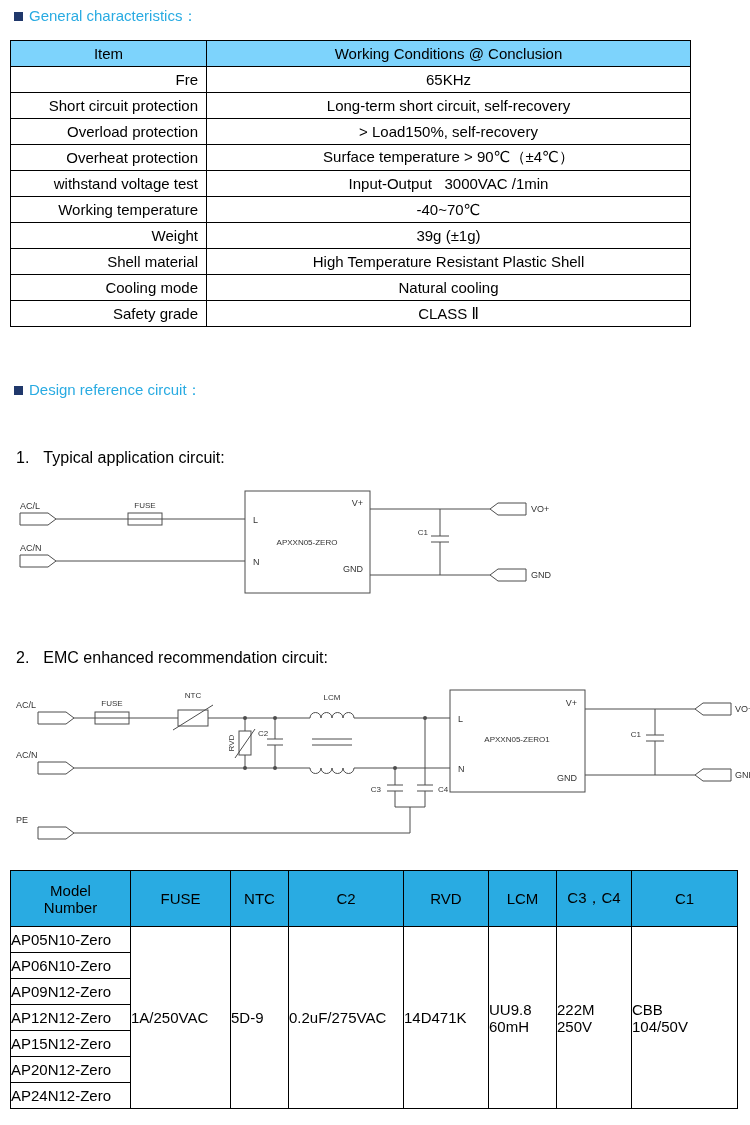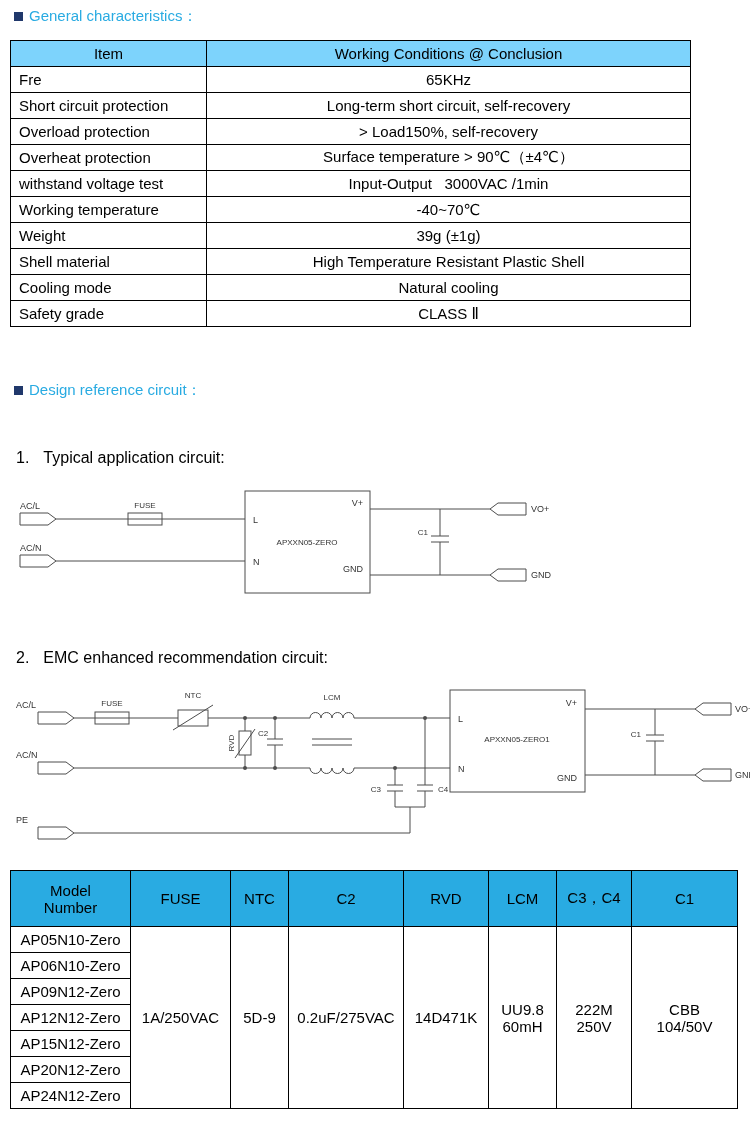--- a/index.html
+++ b/index.html
@@ -18,26 +18,26 @@
     position:absolute; left:16px; display:flex; gap:14px;
     font-size:16px; color:#000;
   }
   
   .char-table {
     position:absolute; top:40px; left:10px; width:681px;
     border-collapse:collapse; font-size:15px;
   }
   .char-table th, .char-table td { border:1px solid #000; height:26px; padding:0 8px; }
   .char-table th { background:#7dd3fc; font-weight:normal; text-align:center; }
-  .char-table td.item { text-align:left; }
+  .char-table td.item { text-align:right; }
   .char-table td.val { text-align:center; white-space:pre-wrap; }
   
   .model-table {
     position:absolute; top:870px; left:10px;
-    border-collapse:collapse; font-size:15px; text-align:center;
+    border-collapse:collapse; font-size:15px; 
   }
   .model-table th, .model-table td { border:1px solid #000; }
   .model-table th { background:#29abe2; font-weight:normal; height:56px; white-space:pre-line; }
   .model-table td { height:26px; }
   .model-table td.pre { white-space:pre-line; vertical-align:middle; }
   
   .circuit { position:absolute; left:10px; }
   .circuit svg { overflow:visible; display:block; }
   .circuit line, .circuit path { stroke:#4d4d4d; stroke-width:1; fill:none; }
   .circuit rect, .circuit polygon { stroke:#4d4d4d; stroke-width:1; fill:#ffffff; }

